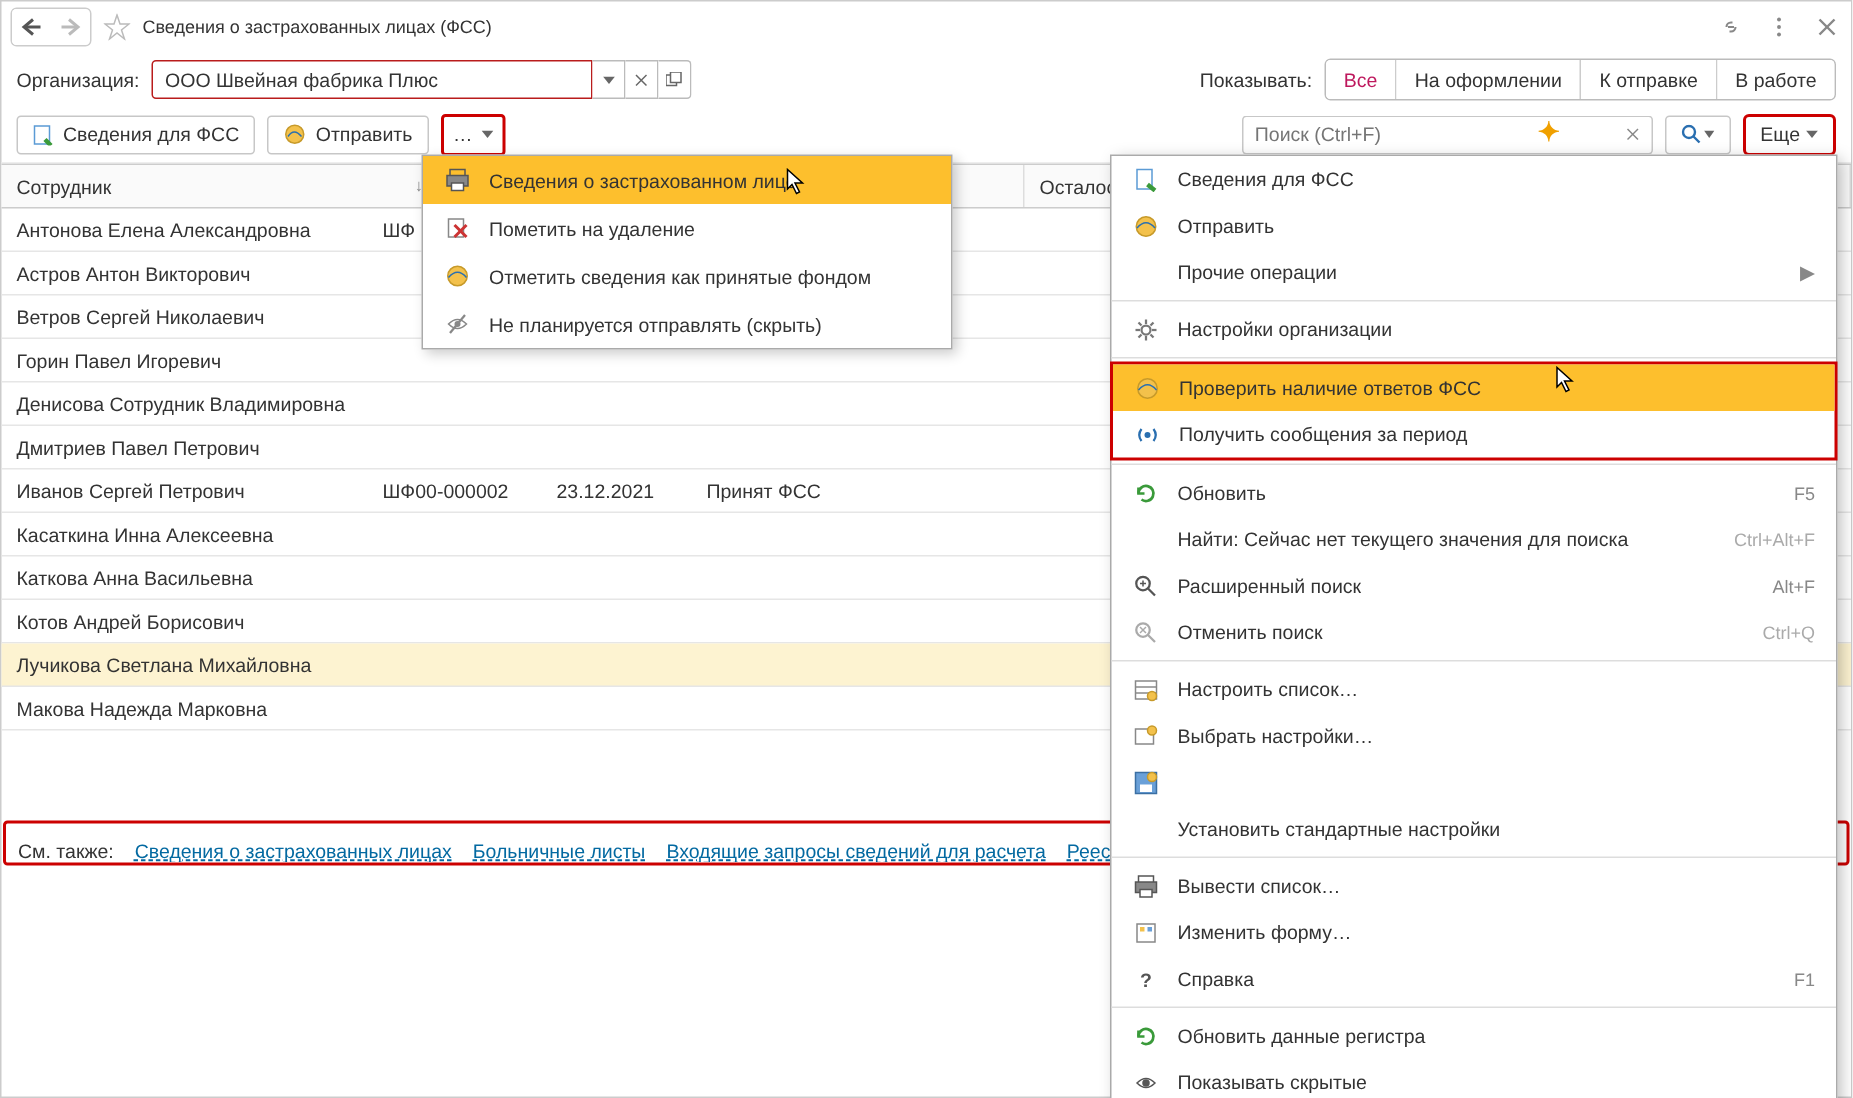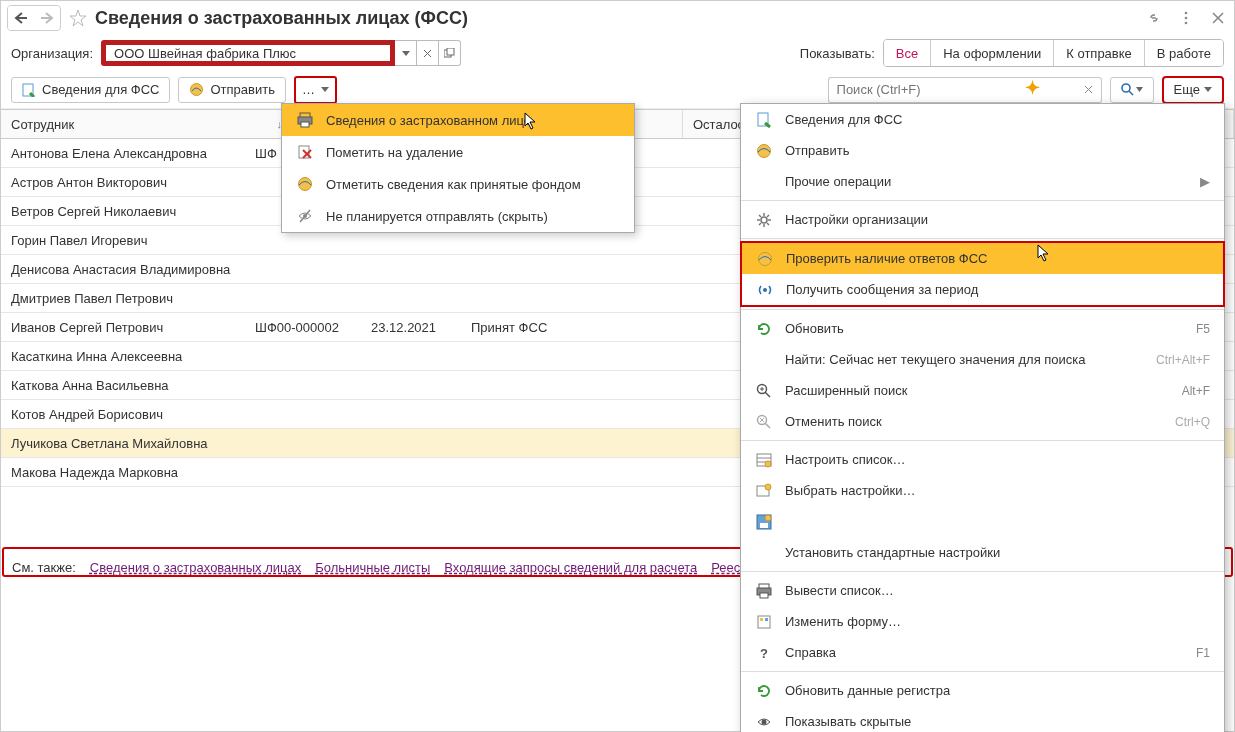--- a/index.html
+++ b/index.html
@@ -4,28 +4,28 @@
 <style>
 * { box-sizing: border-box; margin: 0; padding: 0; font-family: Arial, sans-serif; font-size: 13px; color: #333; }
 body { width: 1235px; height: 732px; position: relative; background: #fff; }
 .window { width: 1235px; height: 732px; border: 1px solid #ccc; position: relative; background: #fff; }
 
 .titlebar { height: 34px; display: flex; align-items: center; padding: 0 6px; gap: 6px; border-bottom: 0; }
 .nav-btns { display: flex; border: 1px solid #ccc; border-radius: 4px; overflow: hidden; }
 .nav-btn { width: 26px; height: 24px; display: flex; align-items: center; justify-content: center; cursor: pointer; background: #fff; }
 .nav-btn.disabled { opacity: 0.4; }
 .star { width: 22px; height: 22px; display:flex; align-items:center; justify-content:center; }
-.title { font-size: 18px; font-weight: 700; flex: 1; }
+.title { font-size: 12px; font-weight: 400; flex: 1; }
 .title-icons { display:flex; gap: 12px; align-items:center; }
 .icon-btn { width: 20px; height: 20px; display:flex; align-items:center; justify-content:center; cursor:pointer; }
 
 .org-row { height: 36px; display: flex; align-items: center; padding: 0 10px; gap: 8px; }
 .org-label { }
 .org-field { flex: 0 0 360px; display:flex; }
-.org-input { flex:1; height:26px; border:5px solid #b91c1c; border-radius:3px 0 0 3px; padding:0 8px; background:#fff; }
+.org-input { flex:1; height:26px; border:1px solid #b91c1c; border-radius:3px 0 0 3px; padding:0 8px; background:#fff; }
 .org-dd { width:22px; height:26px; border:1px solid #bbb; border-left:0; background:#fff; display:flex; align-items:center; justify-content:center; }
 .org-clear { width:22px; height:26px; border:1px solid #bbb; border-left:0; background:#fff; display:flex; align-items:center; justify-content:center; }
 .org-ext { width:22px; height:26px; border:1px solid #bbb; border-left:0; border-radius:0 3px 3px 0; background:#fff; display:flex; align-items:center; justify-content:center; }
 .show-label { margin-left:auto; }
 .btn-group { display:flex; border:1px solid #bbb; border-radius:4px; overflow:hidden; }
 .btn-group .seg { padding:0 12px; height:26px; display:flex; align-items:center; border-right:1px solid #ccc; background:#fff; cursor:pointer; }
 .btn-group .seg:last-child { border-right:0; }
 .seg.green { color:#be185d; }
 
 .toolbar-row { height: 38px; display:flex; align-items:center; padding: 0 10px; gap: 8px; border-bottom: 1px solid #eee; }
@@ -53,21 +53,21 @@
 .tr.selected { background:#fdf3d1; }
 .td { padding:0 10px; overflow:hidden; white-space:nowrap; }
 .td.employee { width:244px; }
 .td.posl { width:116px; }
 .td.date { width:100px; }
 .td.status { width:174px; }
 .td.days { flex:1; }
 
 .footer { position:absolute; bottom:154px; left:1px; right:1px; height:30px; border:2px solid #c00; border-radius:3px; display:flex; align-items:flex-end; gap:14px; padding:0 8px; background:#fff; }
 .footer .label { }
-.footer a { color:#701a75; text-decoration: underline dashed; cursor:pointer; }
+.footer a { color:#0369a1; text-decoration: underline dashed; cursor:pointer; }
 
 
 .dd-small { position:absolute; top:102px; left:280px; width:354px; background:#fff; border:1px solid #aaa; box-shadow:3px 3px 8px rgba(0,0,0,0.2); z-index:10; }
 .dd-small .mi { height:32px; display:flex; align-items:center; gap:12px; padding:0 14px; cursor:pointer; }
 .dd-small .mi.hl { background:#fdbf2d; }
 .dd-small .mi .mi-icon { width:18px; height:18px; display:flex; align-items:center; justify-content:center; }
 
 
 .dd-large { position:absolute; top:102px; left:739px; right:9px; background:#fff; border:1px solid #aaa; box-shadow:3px 3px 10px rgba(0,0,0,0.25); z-index:11; }
 .dd-large .mi { height:31px; display:flex; align-items:center; gap:12px; padding:0 14px; cursor:pointer; position:relative; }
@@ -248,21 +248,21 @@
         <div class="td days"></div>
       </div>
       <div class="tr">
         <div class="td employee">Горин Павел Игоревич</div>
         <div class="td posl"></div>
         <div class="td date"></div>
         <div class="td status"></div>
         <div class="td days"></div>
       </div>
       <div class="tr">
-        <div class="td employee">Денисова Анастасия Владимировна</div>
+        <div class="td employee">Денисова Сотрудник Владимировна</div>
         <div class="td posl"></div>
         <div class="td date"></div>
         <div class="td status"></div>
         <div class="td days"></div>
       </div>
       <div class="tr">
         <div class="td employee">Дмитриев Павел Петрович</div>
         <div class="td posl"></div>
         <div class="td date"></div>
         <div class="td status"></div>

